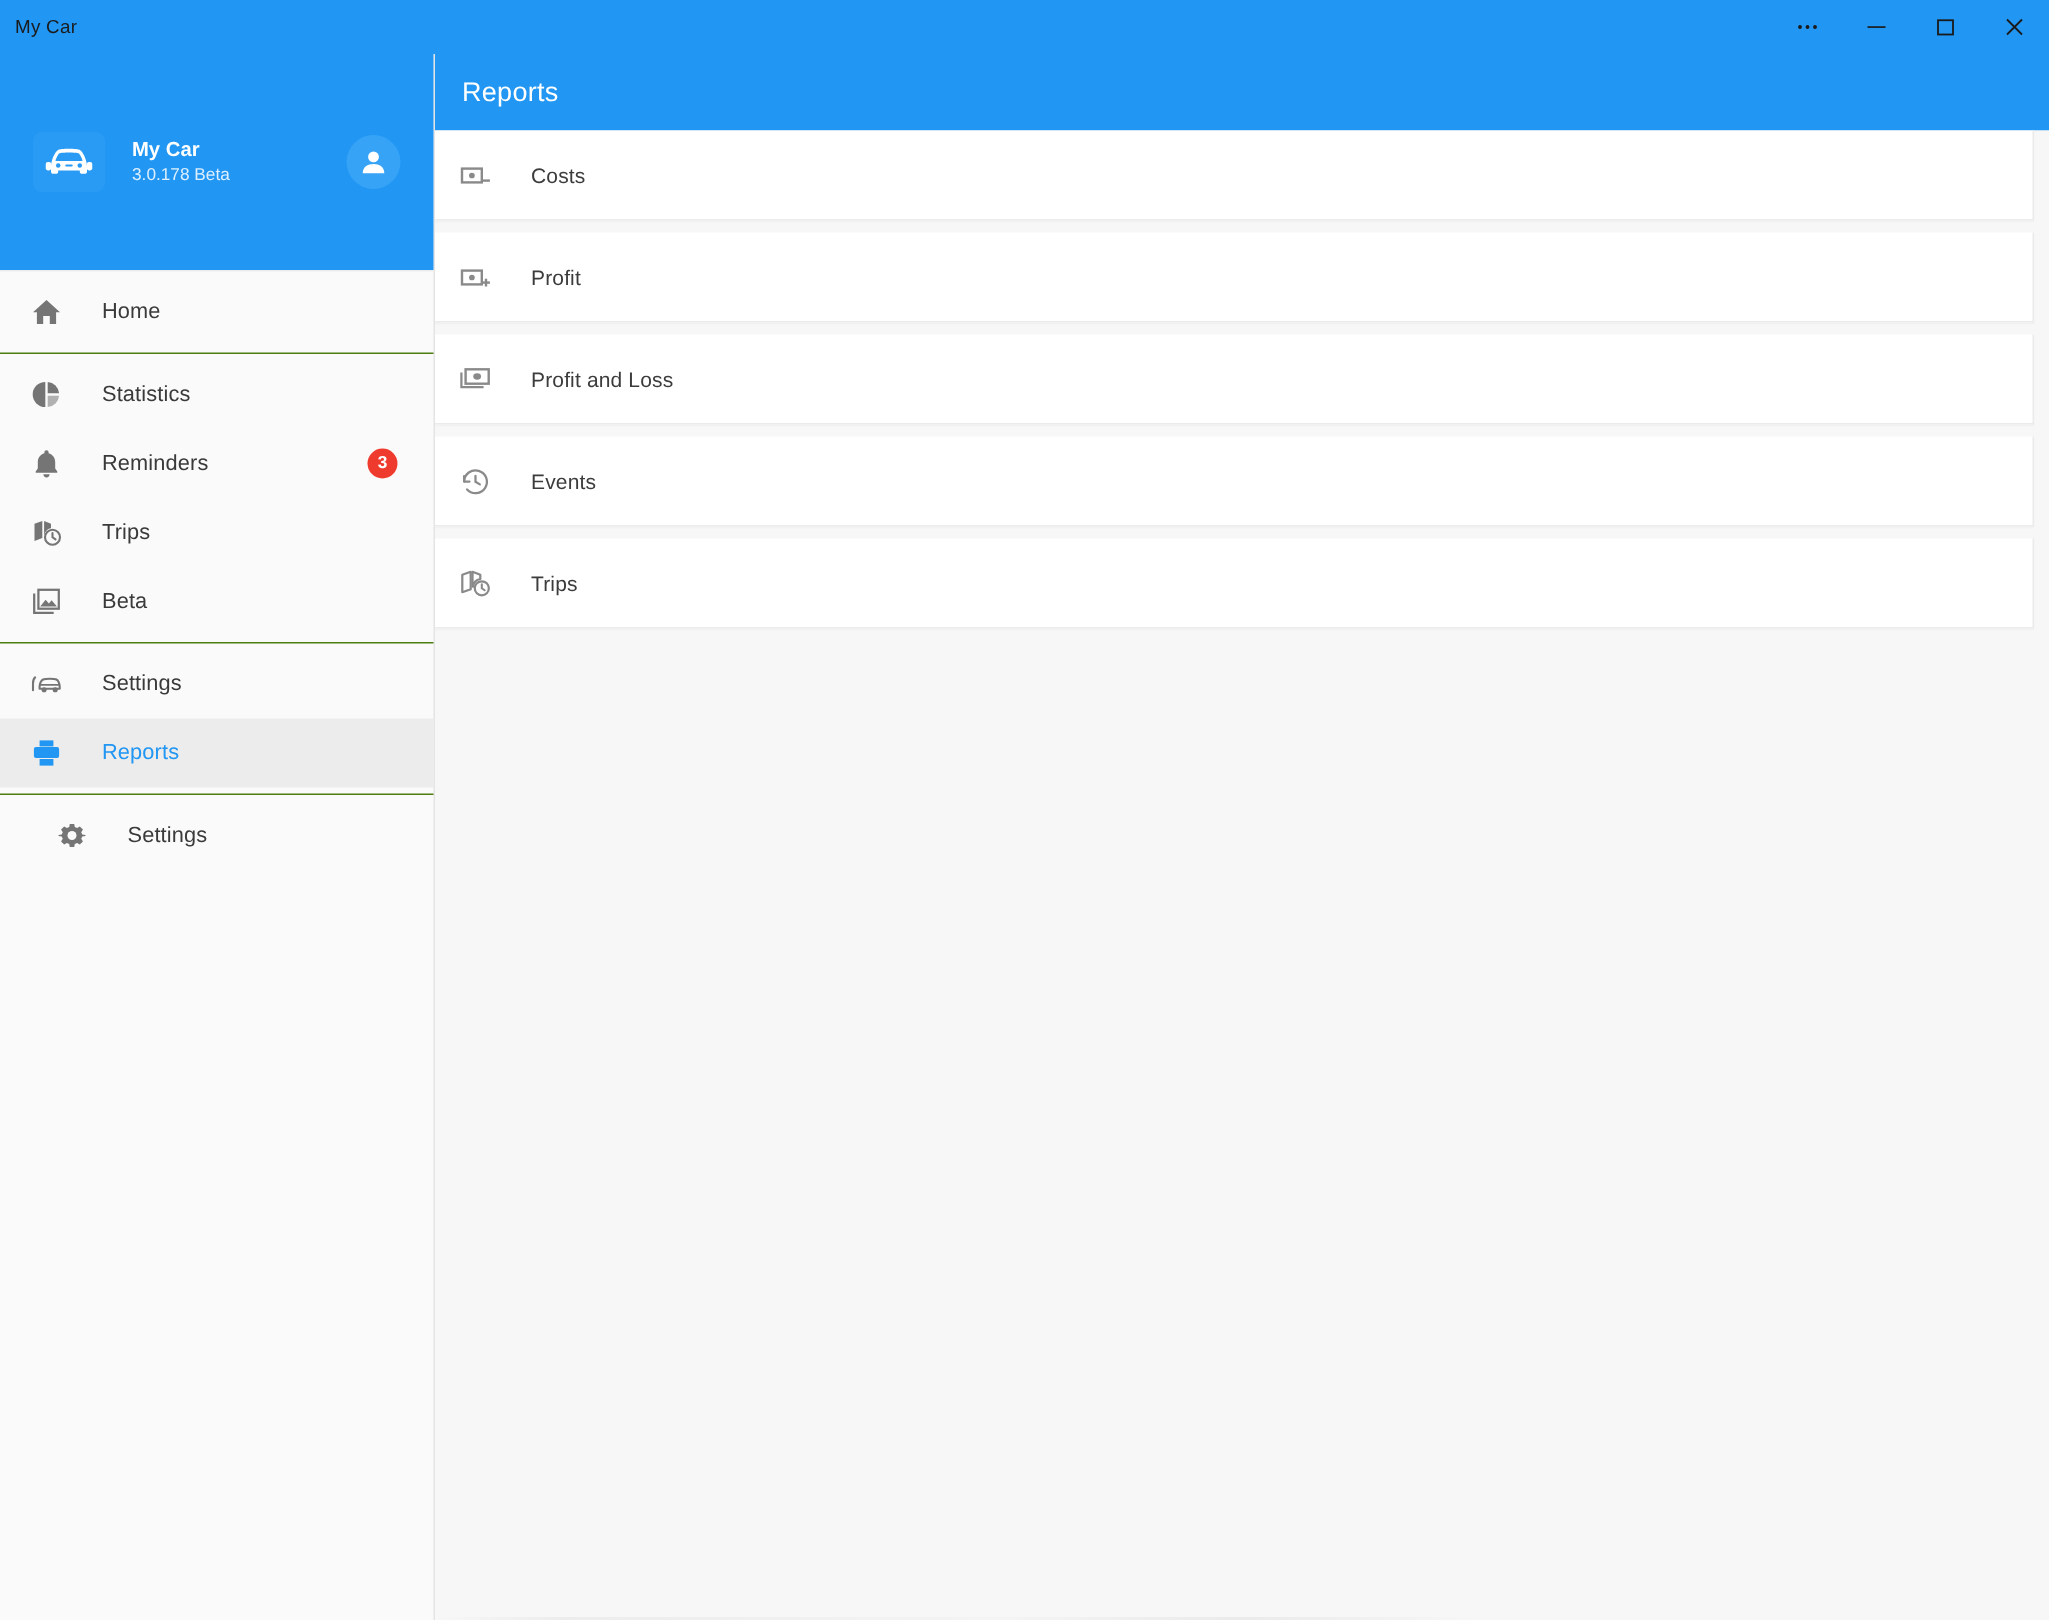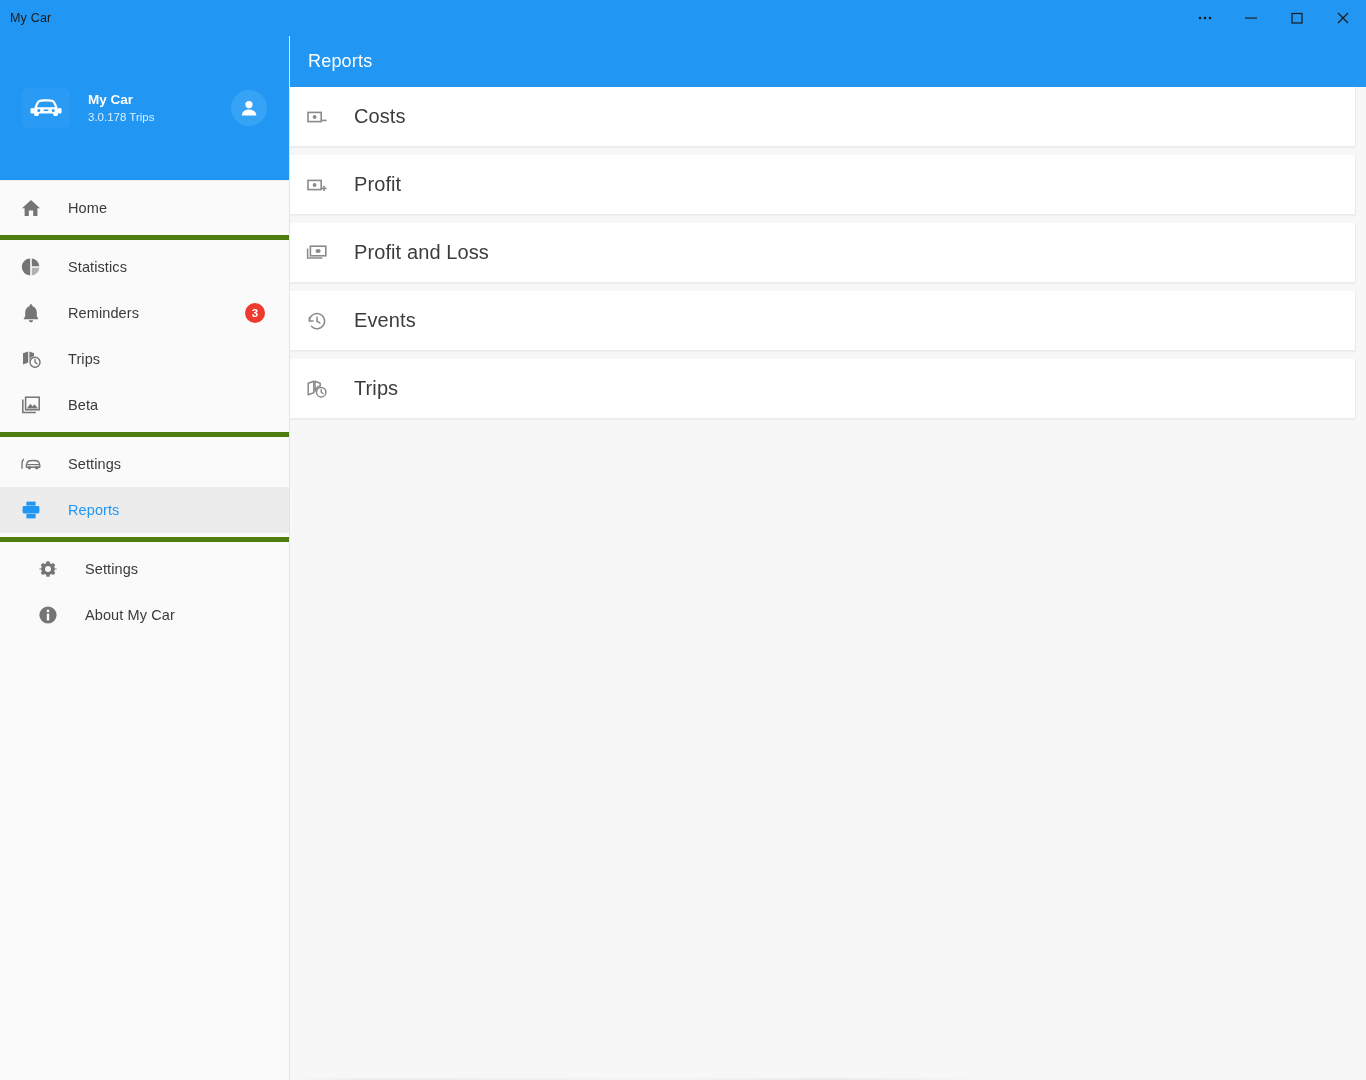--- a/index.html
+++ b/index.html
@@ -48,21 +48,21 @@
   }
   .brand-text { margin-left:18px; flex:1; }
   .brand-name { font-size:13.5px; font-weight:bold; color:#ffffff; line-height:17px; }
   .brand-version { font-size:11.5px; color:#dcefff; line-height:16px; margin-top:1px; }
   .avatar-btn {
     width:36px; height:36px; border-radius:50%; background:#36a3f7;
     display:flex; align-items:center; justify-content:center; flex:0 0 auto;
     cursor:default;
   }
 
-  .nav-section { border-bottom:5px solid #4d7c0f; padding:4px 0; }
+  .nav-section { border-bottom:1px solid #4d7c0f; padding:4px 0; }
   .nav-section.first { border-top:1px solid #ececec; }
   .nav-section.last { border-bottom:none;padding-left:17px; }
 
   .nav-item {
     height:46px; display:flex; align-items:center; padding:0 16px;
     cursor:default; position:relative;
   }
   .nav-item.selected { background:#ececec; }
   .nav-icon {
     width:30px; display:flex; align-items:center; justify-content:center;
@@ -98,21 +98,21 @@
     background:#ffffff; height:60px; display:flex; align-items:center;
     border:1px solid #ebebeb; border-top:none; border-left:none;
     margin-bottom:8px; cursor:default;
     box-shadow:0 1px 1px rgba(0,0,0,0.035);
   }
   .list-card:first-child { margin-top:0; }
   .list-icon {
     width:46px; display:flex; align-items:center; justify-content:center;
     color:#8a8a8a; flex:0 0 auto; margin-left:4px;
   }
-  .list-label { margin-left:14px; font-size:20px; color:#3c3c3c; letter-spacing:.1px; }
+  .list-label { margin-left:14px; font-size:14px; color:#3c3c3c; letter-spacing:.1px; }
 
   .bottom-artifact {
     position:absolute; bottom:0; left:290px; width:1076px; height:2px;
     background:linear-gradient(to right, rgba(0,0,0,0) 0%, rgba(0,0,0,0.045) 8%,
       rgba(0,0,0,0.01) 35%, rgba(0,0,0,0.05) 50%, rgba(0,0,0,0) 65%);
   }
 </style>
 </head>
 <body>
 
@@ -157,21 +157,21 @@
           <path d="M10.6 7.2 C12 6.4 22 6.4 23.4 7.2 C24.4 8 26 11.4 26 12.3 L8 12.3 C8 11.4 9.6 8 10.6 7.2 Z" fill="#2a9bf5"></path>
           <circle cx="9.8" cy="15.4" r="1.5" fill="#2a9bf5"></circle>
           <circle cx="24.2" cy="15.4" r="1.5" fill="#2a9bf5"></circle>
           <rect x="14.5" y="14.6" width="5" height="1.4" rx="0.7" fill="#2a9bf5"></rect>
           <rect x="1.5" y="13" width="3.6" height="5.6" rx="1.4" fill="#ffffff"></rect>
           <rect x="28.9" y="13" width="3.6" height="5.6" rx="1.4" fill="#ffffff"></rect>
         </svg>
       </div>
       <div class="brand-text">
         <div class="brand-name">My Car</div>
-        <div class="brand-version">3.0.178 Trips</div>
+        <div class="brand-version">3.0.178 Beta</div>
       </div>
       <div class="avatar-btn">
         <svg width="22" height="22" viewBox="0 0 22 22">
           <circle cx="11" cy="7.6" r="3.6" fill="#ffffff"></circle>
           <path d="M3.8 18.5 C3.8 14.5 7 12.4 11 12.4 C15 12.4 18.2 14.5 18.2 18.5 Z" fill="#ffffff"></path>
         </svg>
       </div>
     </div>
 
     <div class="nav-section first">
@@ -262,30 +262,20 @@
       <div class="nav-item">
         <span class="nav-icon">
           <svg width="22" height="22" viewBox="0 0 22 22">
             <path d="M9.3 2.2 L12.7 2.2 L13.1 4.6 L14.9 5.4 L16.9 4.1 L19.3 6.5 L18 8.5 L18.8 10.3 L21.2 10.7 L21.2 11.3 L18.8 11.7 L18 13.5 L19.3 15.5 L16.9 17.9 L14.9 16.6 L13.1 17.4 L12.7 19.8 L9.3 19.8 L8.9 17.4 L7.1 16.6 L5.1 17.9 L2.7 15.5 L4 13.5 L3.2 11.7 L0.8 11.3 L0.8 10.7 L3.2 10.3 L4 8.5 L2.7 6.5 L5.1 4.1 L7.1 5.4 L8.9 4.6 Z" fill="currentColor" transform="scale(0.88) translate(1.5,1.5)"></path>
             <circle cx="11" cy="11" r="3" fill="#fafafa"></circle>
           </svg>
         </span>
         <span class="nav-label">Settings</span>
       </div>
 
-      <div class="nav-item">
-        <span class="nav-icon">
-          <svg width="22" height="22" viewBox="0 0 22 22">
-            <circle cx="11" cy="11" r="8.6" fill="currentColor"></circle>
-            <circle cx="11" cy="6.9" r="1.35" fill="#fafafa"></circle>
-            <rect x="9.8" y="9.4" width="2.4" height="7" rx="0.6" fill="#fafafa"></rect>
-          </svg>
-        </span>
-        <span class="nav-label">About My Car</span>
-      </div>
     </div>
   </div>
 
   <div class="main">
     <div class="main-header">
       <span class="main-title">Reports</span>
     </div>
 
     <div class="list">
 

